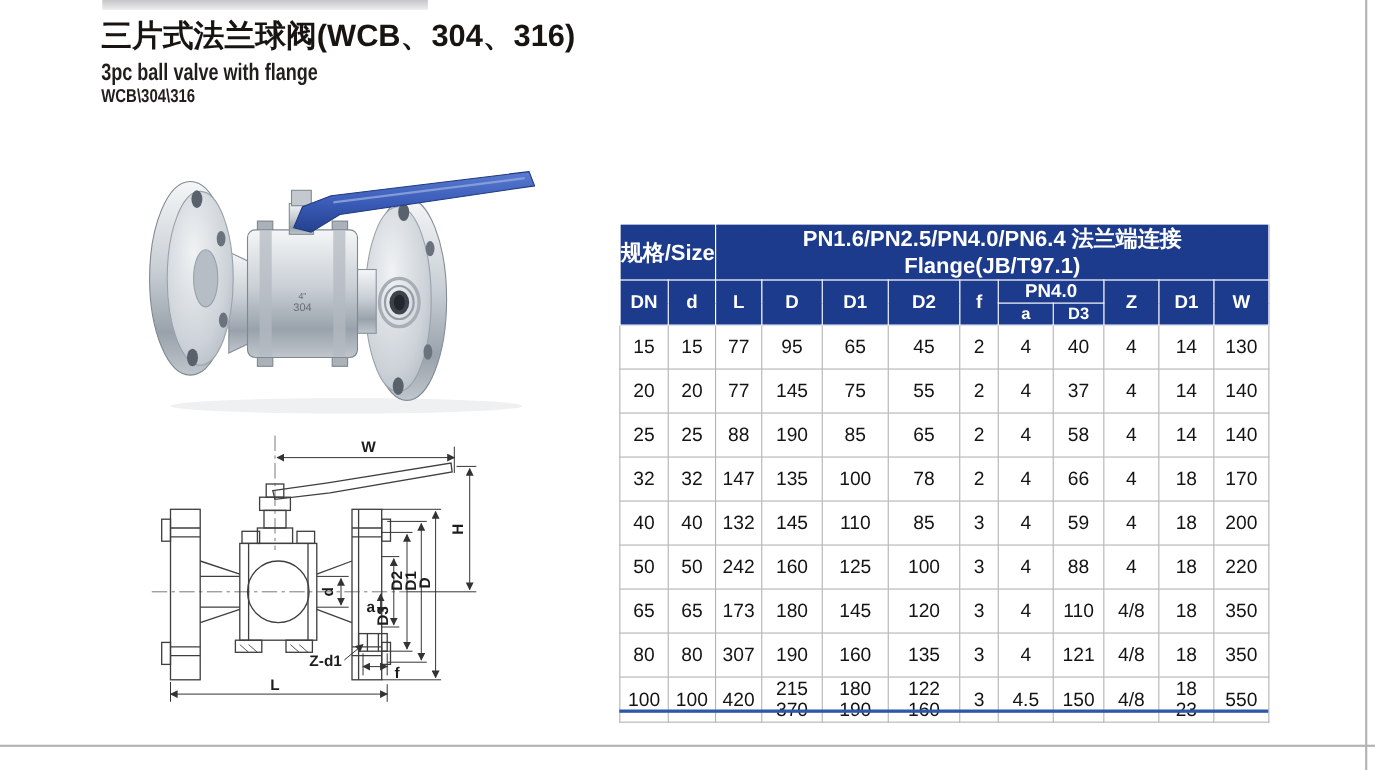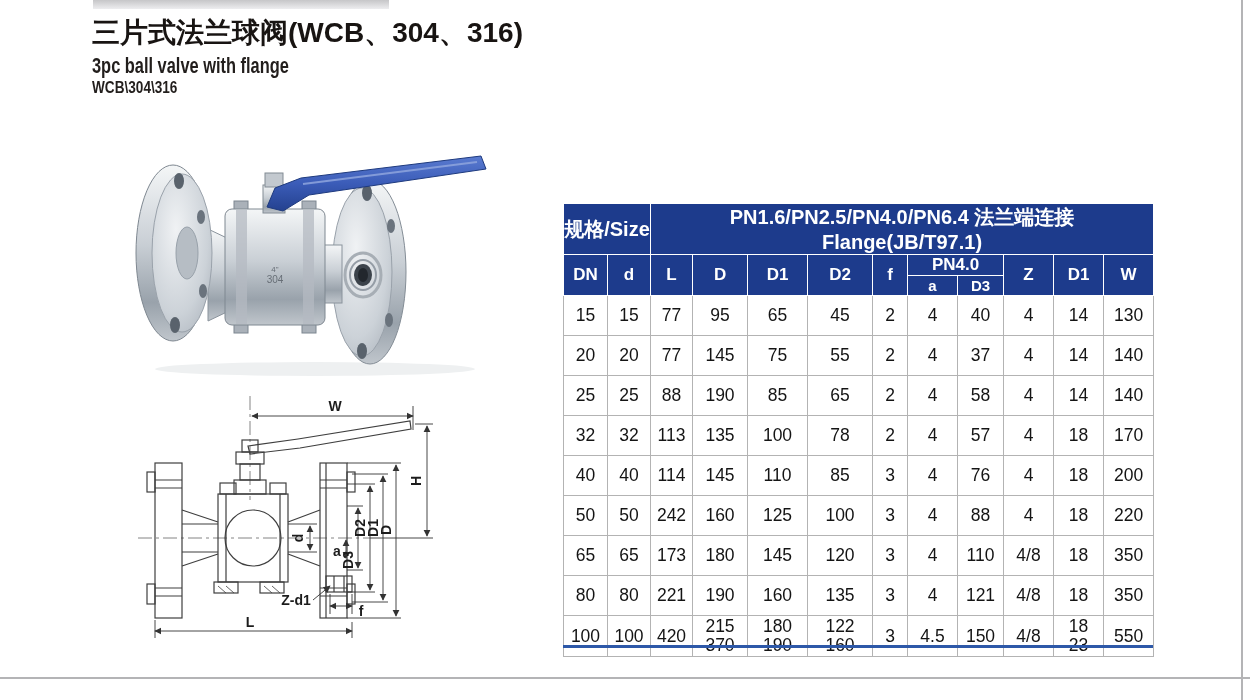--- a/index.html
+++ b/index.html
@@ -279,41 +279,41 @@
           <td>2</td>
           <td>4</td>
           <td>58</td>
           <td>4</td>
           <td>14</td>
           <td>140</td>
         </tr>
         <tr>
           <td>32</td>
           <td>32</td>
-          <td>113</td>
+          <td>147</td>
           <td>135</td>
           <td>100</td>
           <td>78</td>
           <td>2</td>
           <td>4</td>
-          <td>57</td>
+          <td>66</td>
           <td>4</td>
           <td>18</td>
           <td>170</td>
         </tr>
         <tr>
           <td>40</td>
           <td>40</td>
-          <td>114</td>
+          <td>132</td>
           <td>145</td>
           <td>110</td>
           <td>85</td>
           <td>3</td>
           <td>4</td>
-          <td>76</td>
+          <td>59</td>
           <td>4</td>
           <td>18</td>
           <td>200</td>
         </tr>
         <tr>
           <td>50</td>
           <td>50</td>
           <td>242</td>
           <td>160</td>
           <td>125</td>
@@ -335,21 +335,21 @@
           <td>3</td>
           <td>4</td>
           <td>110</td>
           <td>4/8</td>
           <td>18</td>
           <td>350</td>
         </tr>
         <tr>
           <td>80</td>
           <td>80</td>
-          <td>221</td>
+          <td>307</td>
           <td>190</td>
           <td>160</td>
           <td>135</td>
           <td>3</td>
           <td>4</td>
           <td>121</td>
           <td>4/8</td>
           <td>18</td>
           <td>350</td>
         </tr>

